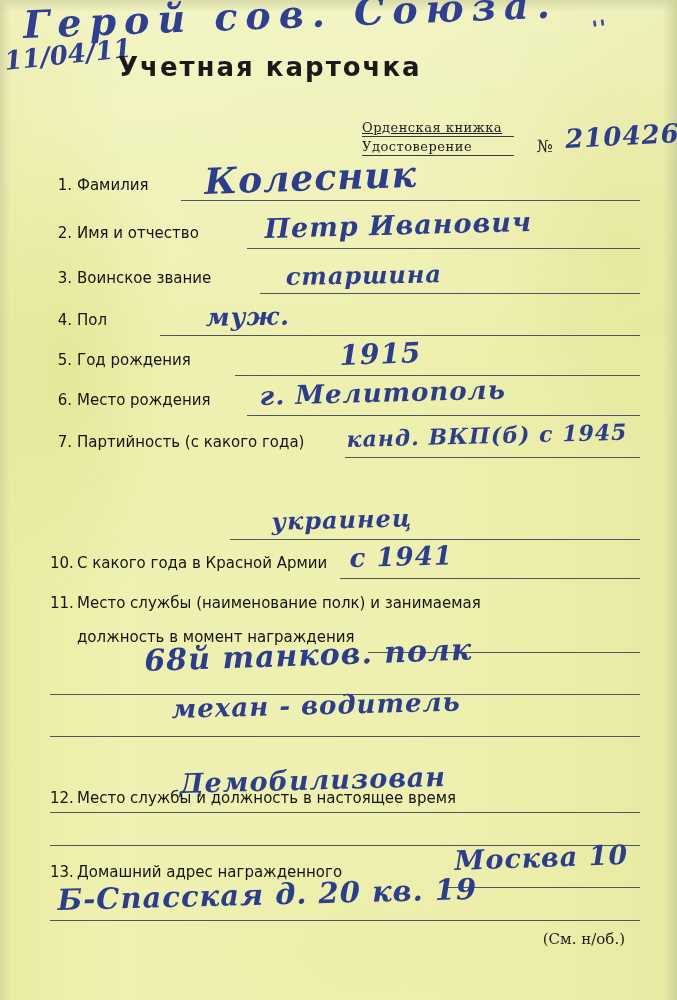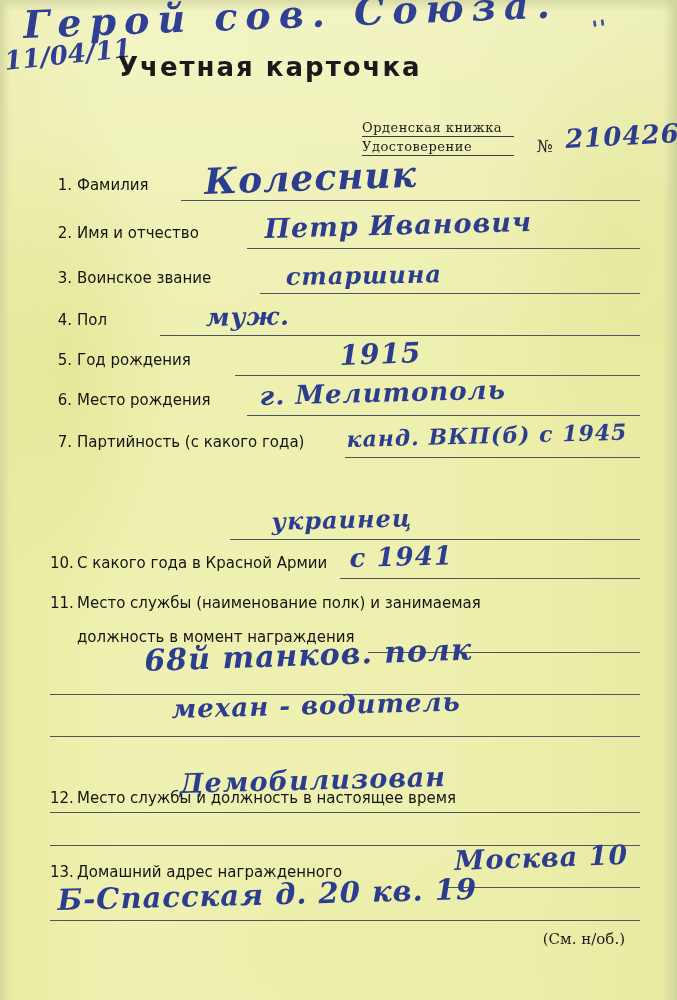--- a/index.html
+++ b/index.html
@@ -97,21 +97,21 @@
     left: 362px;
     top: 118px;
     width: 300px;
   }
   #hdr .line1, #hdr .line2 {
     font-family: "DejaVu Serif", serif;
     font-size: 13px;
     color: #1c1c1c;
     letter-spacing: 0.5px;
   }
-  #hdr .line1 { border-bottom: 1px solid #3a3a3a; display: inline-block; padding-bottom: 1px; width: 152px;}
+  #hdr .line1 { border-bottom: 1px solid #3a3a3a; display: inline-block; padding-bottom: 1px; width: 152px; text-decoration: underline;}
   #hdr .line2 { display: inline-block; width: 152px; border-bottom: 1px solid #3a3a3a; padding-bottom: 1px; margin-top: 2px;}
   #hdr-num-label {
     position: absolute;
     left: 175px;
     top: 18px;
     font-family: "DejaVu Serif", serif;
     font-size: 17px;
     color: #1c1c1c;
   }
   #hdr-num-value {

